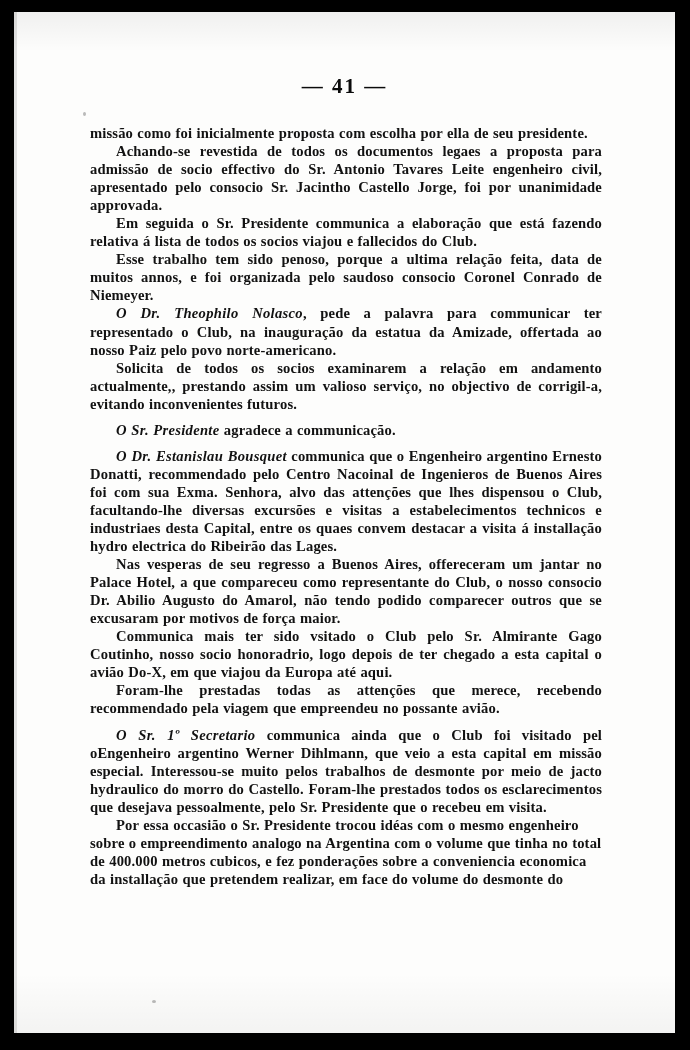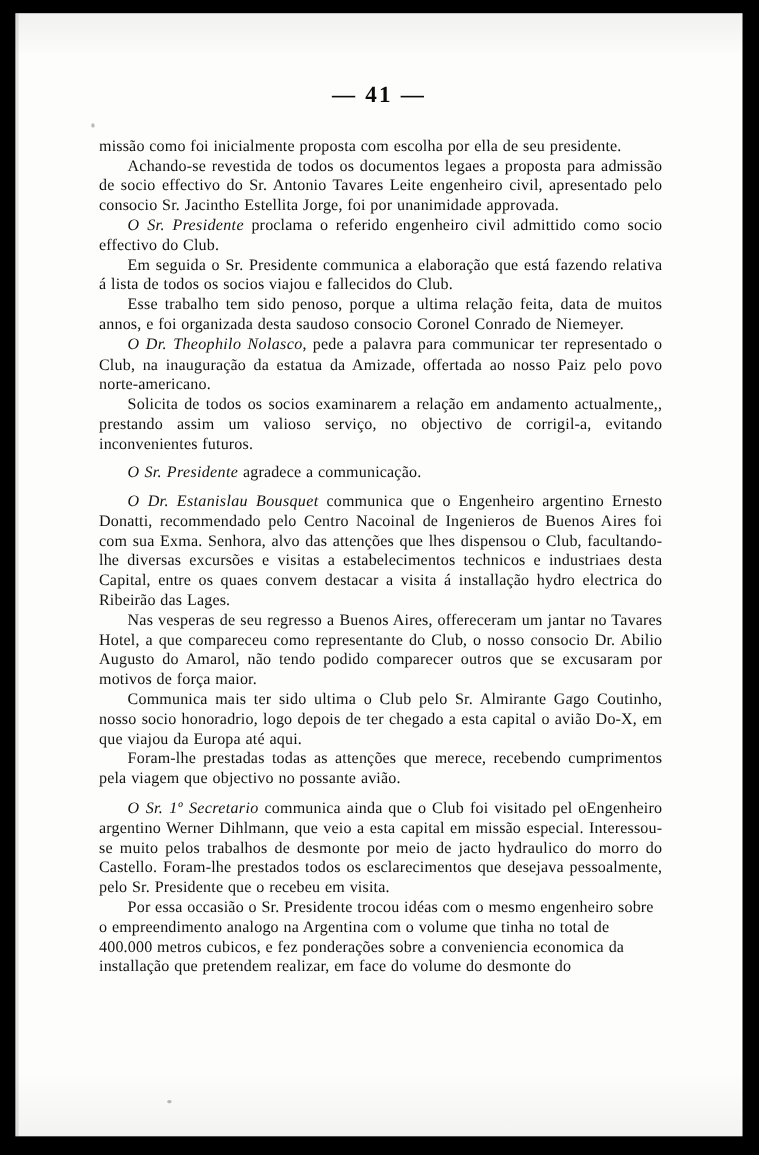--- a/index.html
+++ b/index.html
@@ -57,20 +57,21 @@
     font-size: 21px;
     letter-spacing: 2px;
     color: #0b0b0b;
   }
 
   #text-column {
     position: absolute;
     left: 76px;
     top: 112px;
     width: 512px;
+    font-weight: bold;
   }
 
   p.para {
     margin: 0;
     font-family: "Liberation Serif", serif;
     font-size: 14.6px;
     line-height: 18.05px;
     color: #121212;
     text-align: justify;
     text-justify: inter-word;
@@ -117,29 +118,28 @@
     <div class="wash" style="bottom:0; height:60px; background:linear-gradient(to top, rgba(0,0,0,0.04), rgba(0,0,0,0));"></div>
     <div class="edge-smudge" style="left:0; top:0; width:3px; height:1021px; background:rgba(0,0,0,0.10);"></div>
     <div class="speck" style="left:69px; top:100px; width:3px; height:4px;"></div>
     <div class="speck" style="left:138px; top:988px; width:4px; height:3px;"></div>
     <div class="speck" style="left:505px; top:620px; width:2px; height:3px;"></div>
 
     <div id="page-number">— 41 —</div>
 
     <div id="text-column">
         <p class="para no-indent">missão como foi inicialmente proposta com escolha por ella de seu presidente.</p>
-        <p class="para">Achando-se revestida de todos os documentos legaes a proposta para admissão de socio effectivo do Sr. Antonio Tavares Leite engenheiro civil, apresentado pelo consocio Sr. Jacintho Estellita Jorge, foi por unanimidade approvada.</p>
-        <p class="para"><em class="nm">O Sr. Presidente</em> proclama o referido engenheiro civil admittido como socio effectivo do Club.</p>
+        <p class="para">Achando-se revestida de todos os documentos legaes a proposta para admissão de socio effectivo do Sr. Antonio Tavares Leite engenheiro civil, apresentado pelo consocio Sr. Jacintho Castello Jorge, foi por unanimidade approvada.</p>
         <p class="para">Em seguida o Sr. Presidente communica a elaboração que está fazendo relativa á lista de todos os socios viajou e fallecidos do Club.</p>
-        <p class="para">Esse trabalho tem sido penoso, porque a ultima relação feita, data de muitos annos, e foi organizada desta saudoso consocio Coronel Conrado de Niemeyer.</p>
+        <p class="para">Esse trabalho tem sido penoso, porque a ultima relação feita, data de muitos annos, e foi organizada pelo saudoso consocio Coronel Conrado de Niemeyer.</p>
         <p class="para"><em class="nm">O Dr. Theophilo Nolasco</em>, pede a palavra para communicar ter representado o Club, na inauguração da estatua da Amizade, offertada ao nosso Paiz pelo povo norte-americano.</p>
         <p class="para">Solicita de todos os socios examinarem a relação em andamento actualmente,, prestando assim um valioso serviço, no objectivo de corrigil-a, evitando inconvenientes futuros.</p>
         <p class="para gap-before"><em class="nm">O Sr. Presidente</em> agradece a communicação.</p>
         <p class="para gap-before"><em class="nm">O Dr. Estanislau Bousquet</em> communica que o Engenheiro argentino Ernesto Donatti, recommendado pelo Centro Nacoinal de Ingenieros de Buenos Aires foi com sua Exma. Senhora, alvo das attenções que lhes dispensou o Club, facultando-lhe diversas excursões e visitas a estabelecimentos technicos e industriaes desta Capital, entre os quaes convem destacar a visita á installação hydro electrica do Ribeirão das Lages.</p>
-        <p class="para">Nas vesperas de seu regresso a Buenos Aires, offereceram um jantar no Tavares Hotel, a que compareceu como representante do Club, o nosso consocio Dr. Abilio Augusto do Amarol, não tendo podido comparecer outros que se excusaram por motivos de força maior.</p>
-        <p class="para">Communica mais ter sido ultima o Club pelo Sr. Almirante Gago Coutinho, nosso socio honoradrio, logo depois de ter chegado a esta capital o avião Do-X, em que viajou da Europa até aqui.</p>
-        <p class="para">Foram-lhe prestadas todas as attenções que merece, recebendo cumprimentos pela viagem que objectivo no possante avião.</p>
+        <p class="para">Nas vesperas de seu regresso a Buenos Aires, offereceram um jantar no Palace Hotel, a que compareceu como representante do Club, o nosso consocio Dr. Abilio Augusto do Amarol, não tendo podido comparecer outros que se excusaram por motivos de força maior.</p>
+        <p class="para">Communica mais ter sido vsitado o Club pelo Sr. Almirante Gago Coutinho, nosso socio honoradrio, logo depois de ter chegado a esta capital o avião Do-X, em que viajou da Europa até aqui.</p>
+        <p class="para">Foram-lhe prestadas todas as attenções que merece, recebendo recommendado pela viagem que empreendeu no possante avião.</p>
         <p class="para gap-before"><em class="nm">O Sr. 1º Secretario</em> communica ainda que o Club foi visitado pel oEngenheiro argentino Werner Dihlmann, que veio a esta capital em missão especial. Interessou-se muito pelos trabalhos de desmonte por meio de jacto hydraulico do morro do Castello. Foram-lhe prestados todos os esclarecimentos que desejava pessoalmente, pelo Sr. Presidente que o recebeu em visita.</p>
         <p class="para ragged">Por essa occasião o Sr. Presidente trocou idéas com o mesmo engenheiro sobre o empreendimento analogo  na Argentina com o volume que tinha no total de 400.000 metros cubicos, e fez ponderações sobre a conveniencia economica  da installação que pretendem realizar, em face do volume do  desmonte  do</p>
       </div>
 
   </div>
 </div>
 
 </body></html>

